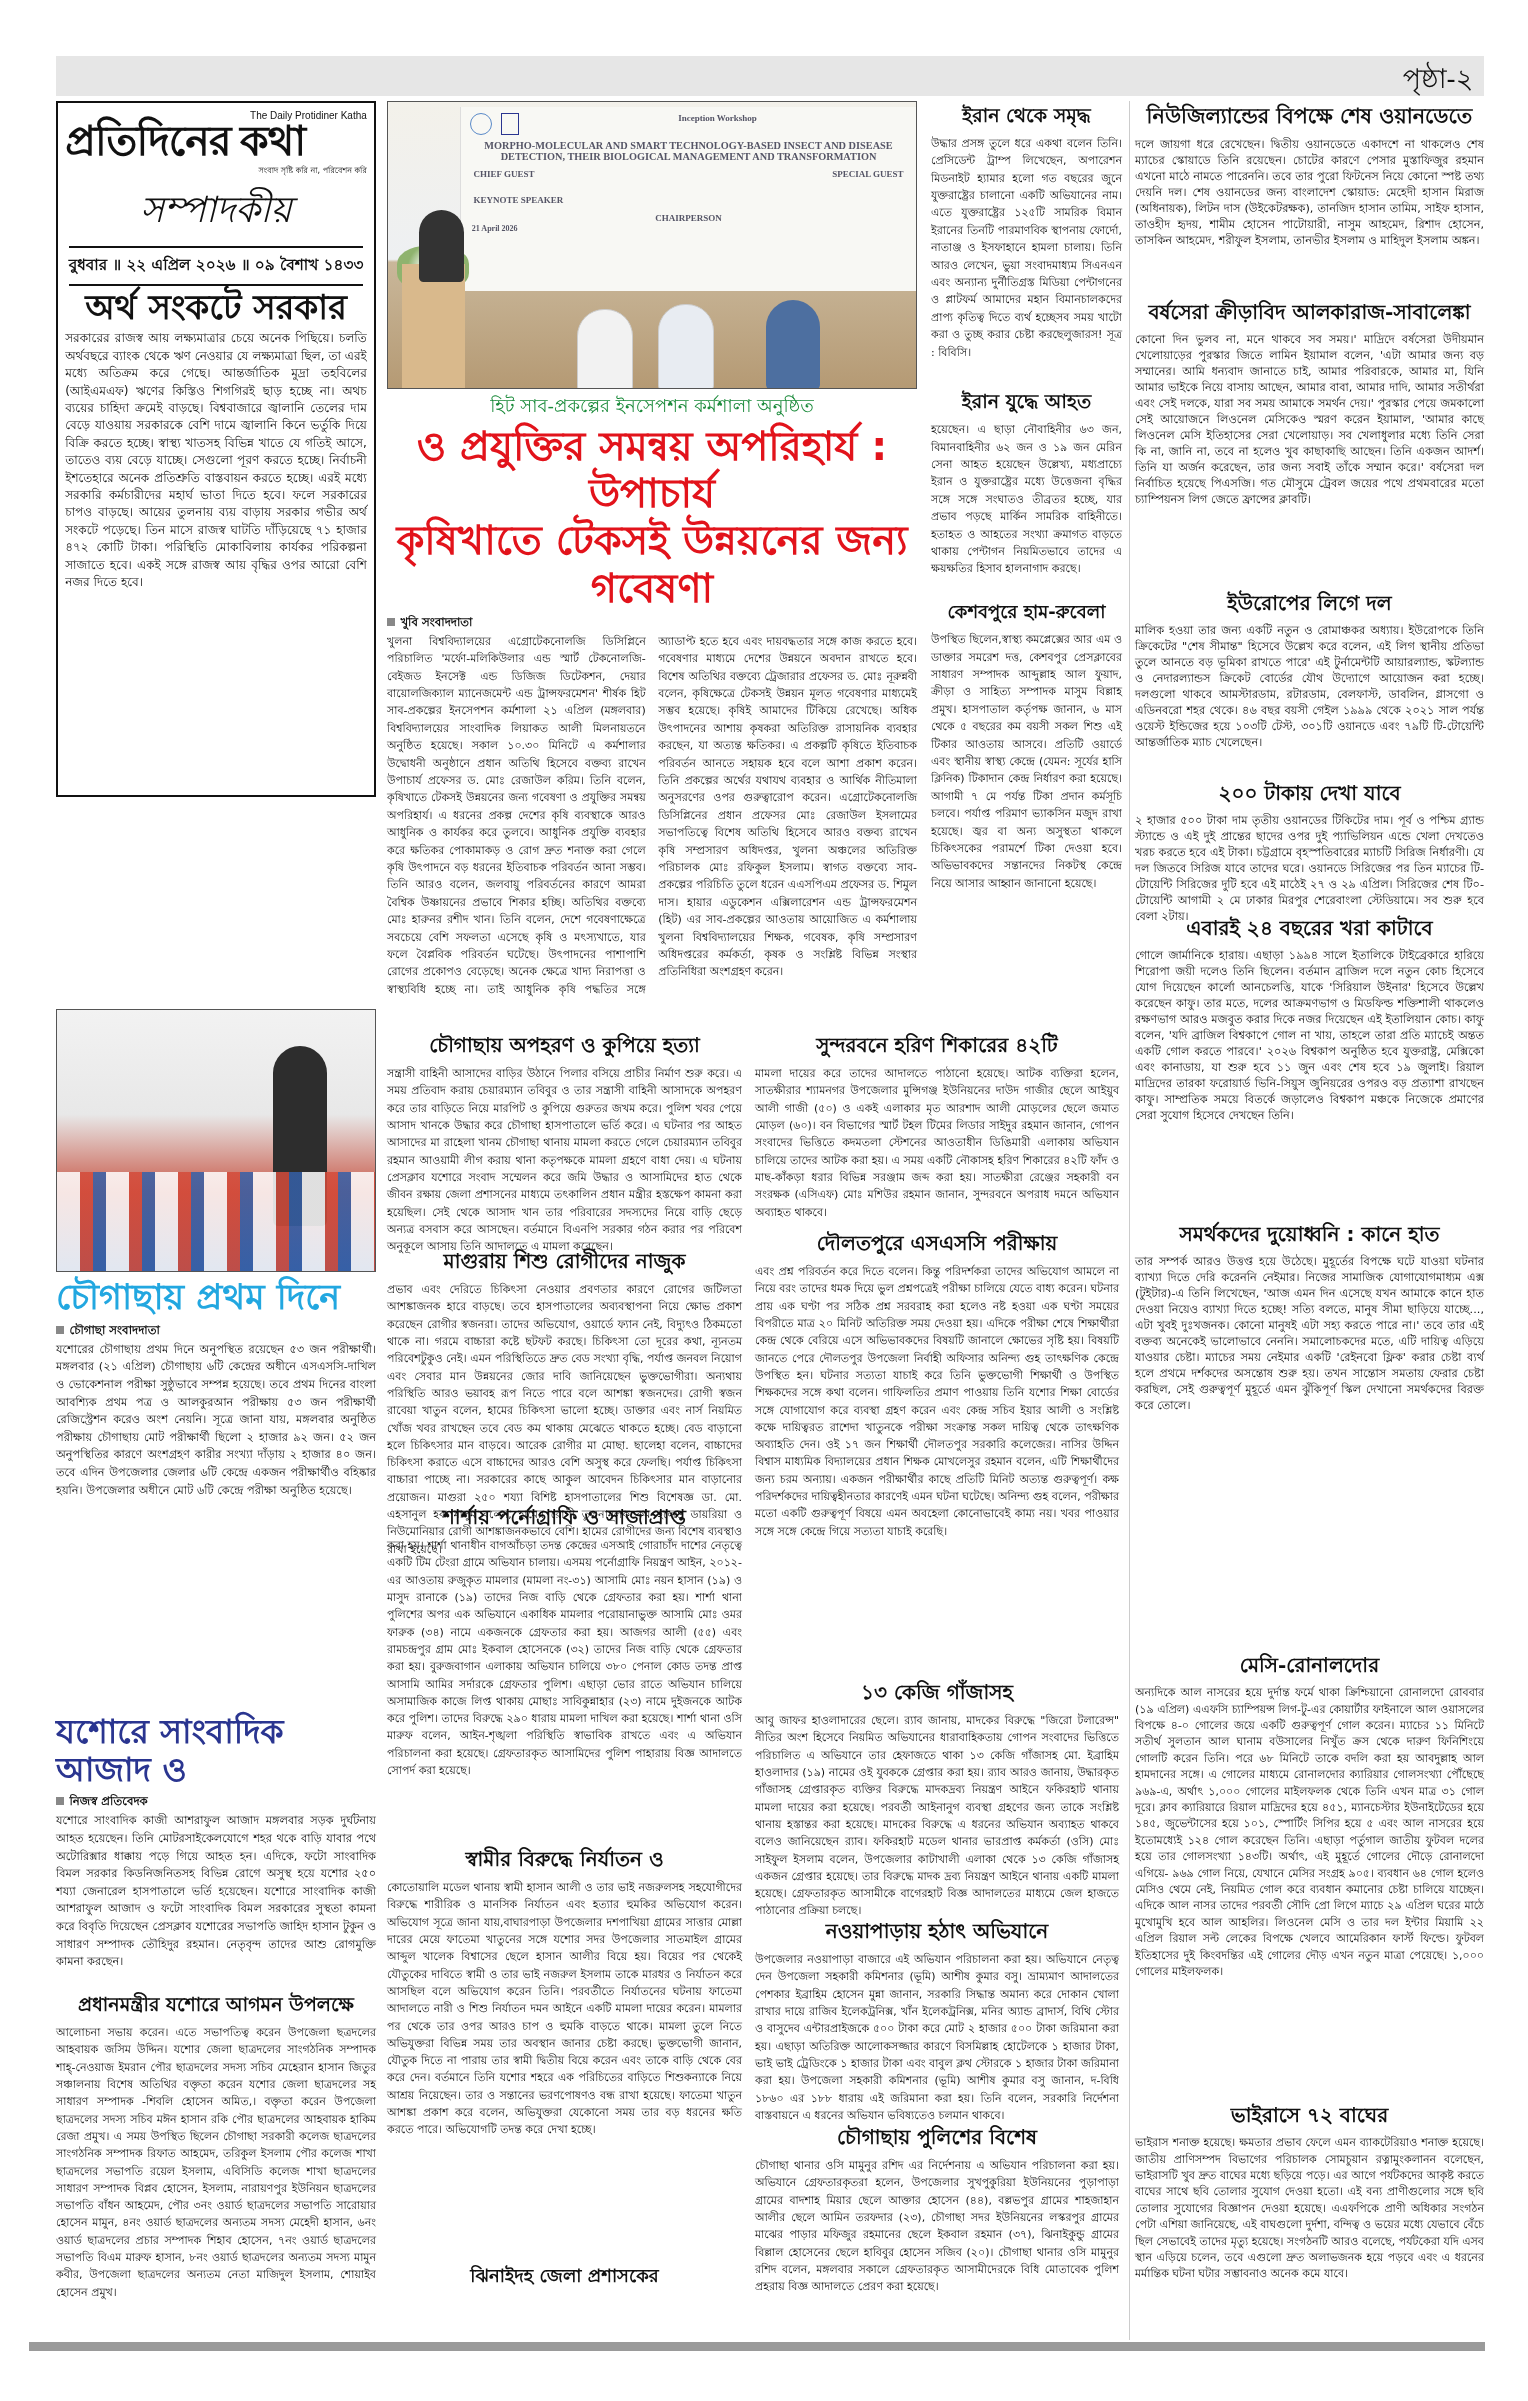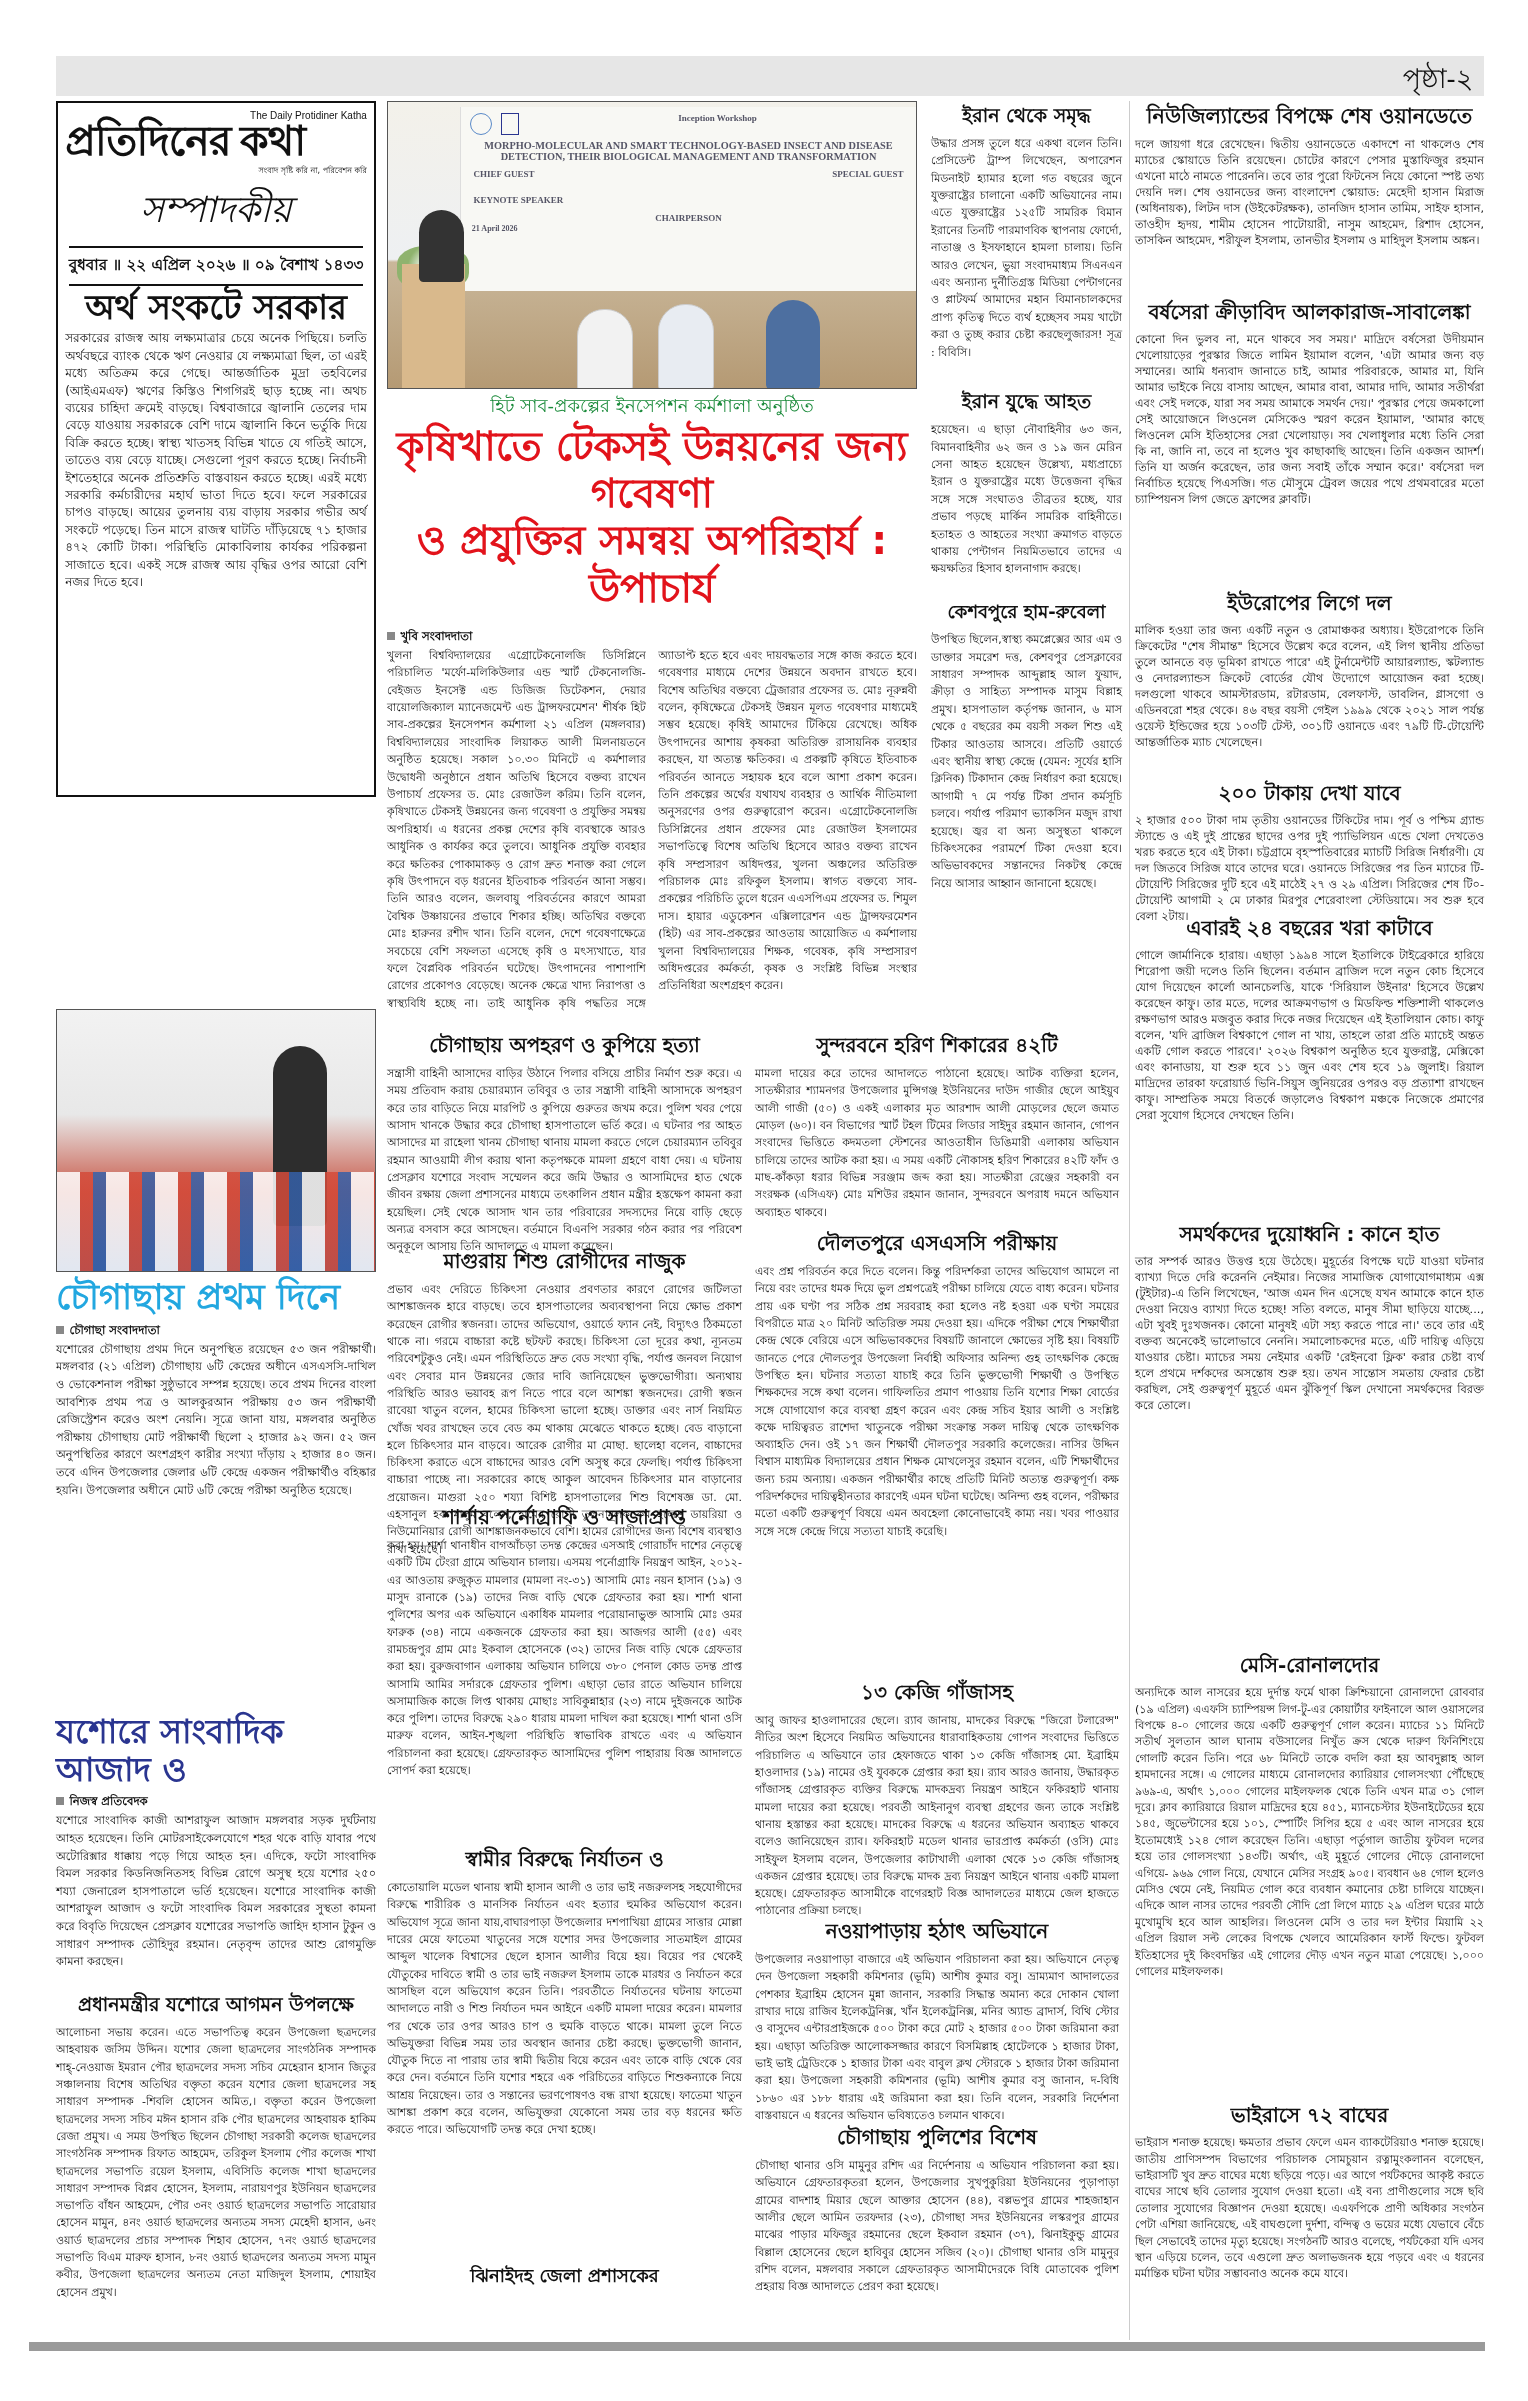--- a/index.html
+++ b/index.html
@@ -97,23 +97,23 @@
   <div class="flowers"></div>
   <div class="podium"></div>
   <div class="person" style="left:31px;top:108px;width:45px;height:72px;"></div>
   <div class="person" style="left:189px;top:207px;width:54px;height:81px;background:#f2f2f2;border:0.9px solid #ccc;"></div>
   <div class="person" style="left:270px;top:202px;width:54px;height:85px;background:#e8ecf2;border:0.9px solid #ccc;"></div>
   <div class="person" style="left:378px;top:198px;width:54px;height:90px;background:#4d6fa0;"></div>
 </div>
 
 <div class="col" style="left:387px;top:392px;width:530px;">
   <div class="kicker">হিট সাব-প্রকল্পের ইনসেপশন কর্মশালা অনুষ্ঠিত</div>
+  <div class="redhead">ও প্রযুক্তির সমন্বয় অপরিহার্য : উপাচার্য</div>
   <div class="redhead">কৃষিখাতে টেকসই উন্নয়নের জন্য গবেষণা</div>
-  <div class="redhead">ও প্রযুক্তির সমন্বয় অপরিহার্য : উপাচার্য</div>
-  <div class="byline" style="margin-top:15px;"><span class="sq"></span><span>খুবি সংবাদদাতা</span></div>
+  <div class="byline" style="margin-top:1px;"><span class="sq"></span><span>খুবি সংবাদদাতা</span></div>
   <div class="body twocol" style="font-size:11px;line-height:17.4px;height:477px;">খুলনা বিশ্ববিদ্যালয়ের এগ্রোটেকনোলজি ডিসিপ্লিনে পরিচালিত 'মর্ফো-মলিকিউলার এন্ড স্মার্ট টেকনোলজি-বেইজড ইনসেক্ট এন্ড ডিজিজ ডিটেকশন, দেয়ার বায়োলজিক্যাল ম্যানেজমেন্ট এন্ড ট্রান্সফরমেশন' শীর্ষক হিট সাব-প্রকল্পের ইনসেপশন কর্মশালা ২১ এপ্রিল (মঙ্গলবার) বিশ্ববিদ্যালয়ের সাংবাদিক লিয়াকত আলী মিলনায়তনে অনুষ্ঠিত হয়েছে। সকাল ১০.৩০ মিনিটে এ কর্মশালার উদ্বোধনী অনুষ্ঠানে প্রধান অতিথি হিসেবে বক্তব্য রাখেন উপাচার্য প্রফেসর ড. মোঃ রেজাউল করিম। তিনি বলেন, কৃষিখাতে টেকসই উন্নয়নের জন্য গবেষণা ও প্রযুক্তির সমন্বয় অপরিহার্য। এ ধরনের প্রকল্প দেশের কৃষি ব্যবস্থাকে আরও আধুনিক ও কার্যকর করে তুলবে। আধুনিক প্রযুক্তি ব্যবহার করে ক্ষতিকর পোকামাকড় ও রোগ দ্রুত শনাক্ত করা গেলে কৃষি উৎপাদনে বড় ধরনের ইতিবাচক পরিবর্তন আনা সম্ভব। তিনি আরও বলেন, জলবায়ু পরিবর্তনের কারণে আমরা বৈশ্বিক উষ্ণায়নের প্রভাবে শিকার হচ্ছি। অতিথির বক্তব্যে মোঃ হারুনর রশীদ খান। তিনি বলেন, দেশে গবেষণাক্ষেত্রে সবচেয়ে বেশি সফলতা এসেছে কৃষি ও মৎস্যখাতে, যার ফলে বৈপ্লবিক পরিবর্তন ঘটেছে। উৎপাদনের পাশাপাশি রোগের প্রকোপও বেড়েছে। অনেক ক্ষেত্রে খাদ্য নিরাপত্তা ও স্বাস্থ্যবিধি হচ্ছে না। তাই আধুনিক কৃষি পদ্ধতির সঙ্গে অ্যাডাপ্ট হতে হবে এবং দায়বদ্ধতার সঙ্গে কাজ করতে হবে। গবেষণার মাধ্যমে দেশের উন্নয়নে অবদান রাখতে হবে। বিশেষ অতিথির বক্তব্যে ট্রেজারার প্রফেসর ড. মোঃ নূরুন্নবী বলেন, কৃষিক্ষেত্রে টেকসই উন্নয়ন মূলত গবেষণার মাধ্যমেই সম্ভব হয়েছে। কৃষিই আমাদের টিকিয়ে রেখেছে। অধিক উৎপাদনের আশায় কৃষকরা অতিরিক্ত রাসায়নিক ব্যবহার করছেন, যা অত্যন্ত ক্ষতিকর। এ প্রকল্পটি কৃষিতে ইতিবাচক পরিবর্তন আনতে সহায়ক হবে বলে আশা প্রকাশ করেন। তিনি প্রকল্পের অর্থের যথাযথ ব্যবহার ও আর্থিক নীতিমালা অনুসরণের ওপর গুরুত্বারোপ করেন। এগ্রোটেকনোলজি ডিসিপ্লিনের প্রধান প্রফেসর মোঃ রেজাউল ইসলামের সভাপতিত্বে বিশেষ অতিথি হিসেবে আরও বক্তব্য রাখেন কৃষি সম্প্রসারণ অধিদপ্তর, খুলনা অঞ্চলের অতিরিক্ত পরিচালক মোঃ রফিকুল ইসলাম। স্বাগত বক্তব্যে সাব-প্রকল্পের পরিচিতি তুলে ধরেন এএসপিএম প্রফেসর ড. শিমুল দাস। হায়ার এডুকেশন এক্সিলারেশন এন্ড ট্রান্সফরমেশন (হিট) এর সাব-প্রকল্পের আওতায় আয়োজিত এ কর্মশালায় খুলনা বিশ্ববিদ্যালয়ের শিক্ষক, গবেষক, কৃষি সম্প্রসারণ অধিদপ্তরের কর্মকর্তা, কৃষক ও সংশ্লিষ্ট বিভিন্ন সংস্থার প্রতিনিধিরা অংশগ্রহণ করেন।</div>
 </div>
 
 <div class="col" style="left:387px;top:1025px;width:355px;">
   <div class="sh">চৌগাছায় অপহরণ ও কুপিয়ে হত্যা</div>
   <div class="body" style="font-size:11px;line-height:17.3px;">সন্ত্রাসী বাহিনী আসাদের বাড়ির উঠানে পিলার বসিয়ে প্রাচীর নির্মাণ শুরু করে। এ সময় প্রতিবাদ করায় চেয়ারম্যান তবিবুর ও তার সন্ত্রাসী বাহিনী আসাদকে অপহরণ করে তার বাড়িতে নিয়ে মারপিট ও কুপিয়ে গুরুতর জখম করে। পুলিশ খবর পেয়ে আসাদ খানকে উদ্ধার করে চৌগাছা হাসপাতালে ভর্তি করে। এ ঘটনার পর আহত আসাদের মা রাহেলা খানম চৌগাছা থানায় মামলা করতে গেলে চেয়ারম্যান তবিবুর রহমান আওয়ামী লীগ করায় থানা কতৃপক্ষকে মামলা গ্রহণে বাধা দেয়। এ ঘটনায় প্রেসক্লাব যশোরে সংবাদ সম্মেলন করে জমি উদ্ধার ও আসামিদের হাত থেকে জীবন রক্ষায় জেলা প্রশাসনের মাধ্যমে তৎকালিন প্রধান মন্ত্রীর হস্তক্ষেপ কামনা করা হয়েছিল। সেই থেকে আসাদ খান তার পরিবারের সদস্যদের নিয়ে বাড়ি ছেড়ে অন্যত্র বসবাস করে আসছেন। বর্তমানে বিএনপি সরকার গঠন করার পর পরিবেশ অনুকূলে আসায় তিনি আদালতে এ মামলা করেছেন।</div>
 </div>
 
 <div class="col" style="left:387px;top:1241px;width:355px;">
   <div class="sh">মাগুরায় শিশু রোগীদের নাজুক</div>

